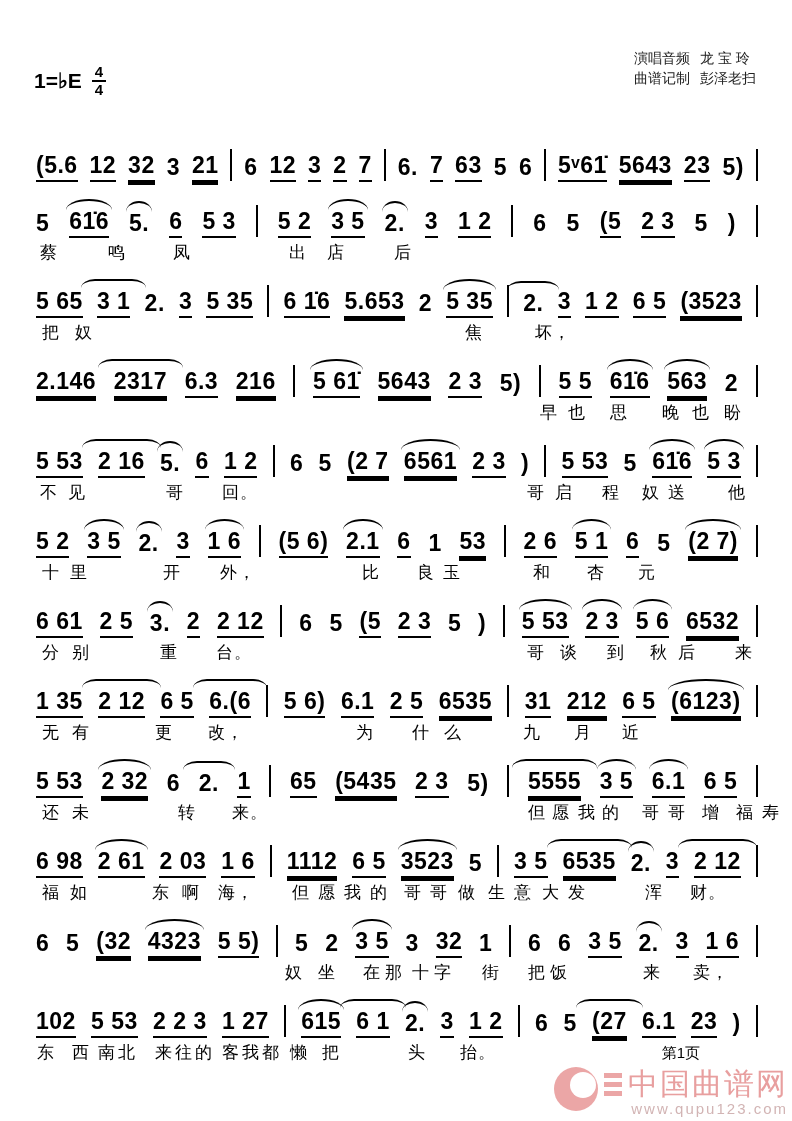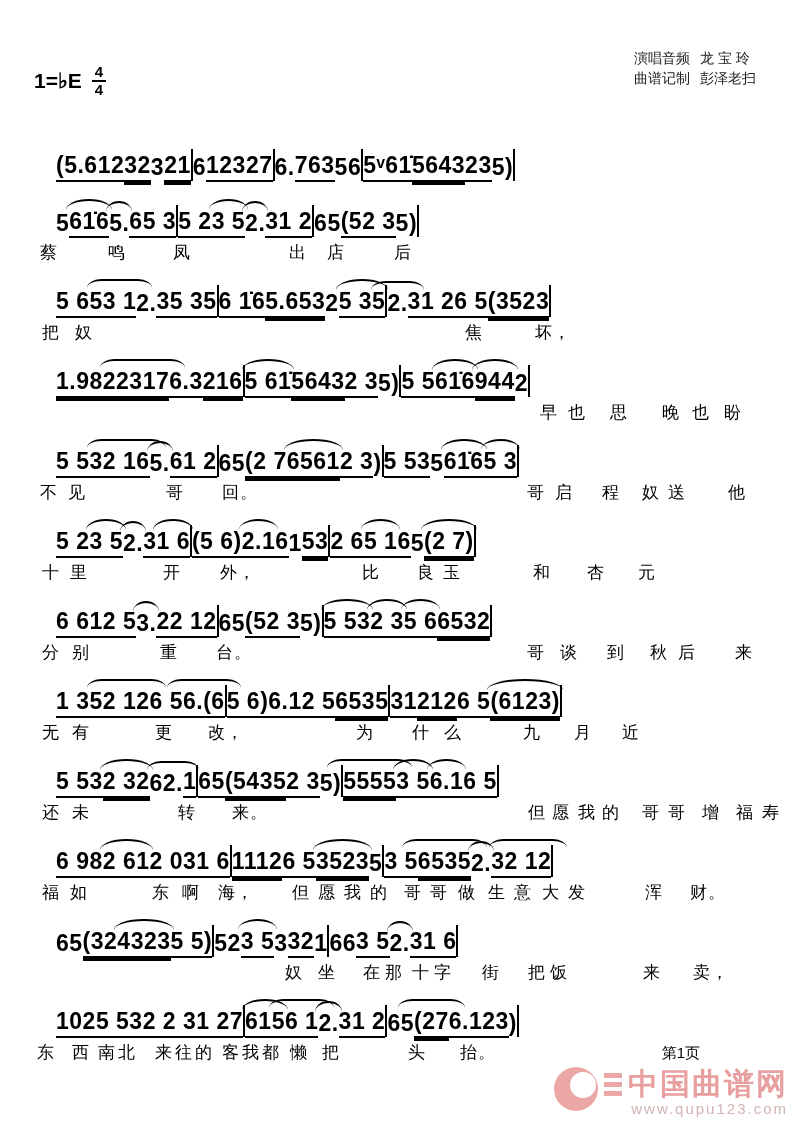--- a/index.html
+++ b/index.html
@@ -15,43 +15,43 @@
   .title{position:absolute;left:0;right:0;top:36px;text-align:center;font-size:35px;font-weight:bold;letter-spacing:3px;}
   .subtitle{position:absolute;left:0;right:0;top:90px;text-align:center;font-size:19px;font-weight:bold;
             font-style:italic;font-family:"DejaVu Serif",serif;letter-spacing:4px;}
   .credits{position:absolute;right:26px;top:48px;font-size:14px;line-height:1.45;text-align:left;color:#222;}
   .credits .row span{margin-right:10px;}
 
   
   #score{position:relative;}
   .system{position:relative;height:80px;}
   .system.intro{height:56px;}
-  .melody{display:flex;align-items:flex-end;
-          padding:14px 34px 0 56px;height:42px;box-sizing:content-box;}
+  .melody{display:flex;justify-content:space-between;align-items:flex-end;
+          padding:14px 34px 0 36px;height:42px;box-sizing:content-box;}
   .note{position:relative;font-weight:bold;font-size:23px;line-height:1;
         padding-bottom:3px;white-space:pre;letter-spacing:0.5px;}
   .b1{border-bottom:2px solid #000;}
   .b2{border-bottom:2px solid #000;box-shadow:0 3px 0 0 #000;}
   .slur::before{content:"";position:absolute;left:-3px;right:-3px;top:-11px;height:9px;
         border-top:2px solid #000;border-radius:50% 50% 0 0 / 100% 100% 0 0;}
   .slur.wide::before{left:-16px;right:-16px;border-radius:14px 14px 0 0 / 9px 9px 0 0;}
   .bar{width:2px;height:32px;background:#000;align-self:flex-end;margin-bottom:1px;}
   .lyrics{position:relative;height:24px;margin-top:3px;}
   .lyric{position:absolute;top:0;font-size:17px;letter-spacing:1px;white-space:pre;}
 
   
   .pageno{position:absolute;right:92px;bottom:58px;font-size:15px;}
   .watermark{position:absolute;right:4px;bottom:4px;display:flex;align-items:flex-start;gap:6px;}
   .wm-logo{position:relative;width:44px;height:44px;border-radius:50%;background:#eba6a6;flex:none;}
   .wm-logo::after{content:"";position:absolute;left:16px;top:5px;width:26px;height:26px;
         border-radius:50%;background:#fff;}
   .wm-strokes{display:flex;flex-direction:column;gap:4px;margin-top:6px;}
   .wm-strokes i{display:block;width:18px;height:5px;background:#eba6a6;}
   .wm-textcol{display:flex;flex-direction:column;align-items:flex-end;}
-  .wm-name{font-size:30px;font-weight:bold;color:#e89f9f;letter-spacing:2px;line-height:1.1;}
+  .wm-name{font-size:30px;font-weight:normal;color:#e89f9f;letter-spacing:2px;line-height:1.1;}
   .wm-url{font-size:15px;color:#d2b4b4;letter-spacing:2px;}
 </style>
 </head>
 <body>
 
 <div id="page">
 
   <div class="header">
     <div class="keysig">
       <span>1=♭E</span>
@@ -151,33 +151,33 @@
         </div>
         <div class="lyrics">
           <span class="lyric" style="left: 42px;">把</span>
           <span class="lyric" style="left: 75px;">奴</span>
           <span class="lyric" style="left: 465px;">焦</span>
           <span class="lyric" style="left: 535px;">坏，</span>
         </div>
       </div>
       <div class="system">
         <div class="melody">
-          <span class="note b2">1.982</span>
+          <span class="note b2">2.146</span>
           <span class="note b2 slur wide">2317</span>
           <span class="note b1">6.3</span>
           <span class="note b2">216</span>
           <span class="bar"></span>
           <span class="note b1 slur">5 61̇</span>
           <span class="note b2">5643</span>
           <span class="note b1">2 3</span>
           <span class="note">5)</span>
           <span class="bar"></span>
           <span class="note b1">5 5</span>
           <span class="note b1 slur">61̇6</span>
-          <span class="note b2 slur">944</span>
+          <span class="note b2 slur">563</span>
           <span class="note">2</span>
           <span class="bar"></span>
         </div>
         <div class="lyrics">
           <span class="lyric" style="left: 540px;">早</span>
           <span class="lyric" style="left: 568px;">也</span>
           <span class="lyric" style="left: 610px;">思</span>
           <span class="lyric" style="left: 662px;">晚</span>
           <span class="lyric" style="left: 692px;">也</span>
           <span class="lyric" style="left: 724px;">盼</span>

